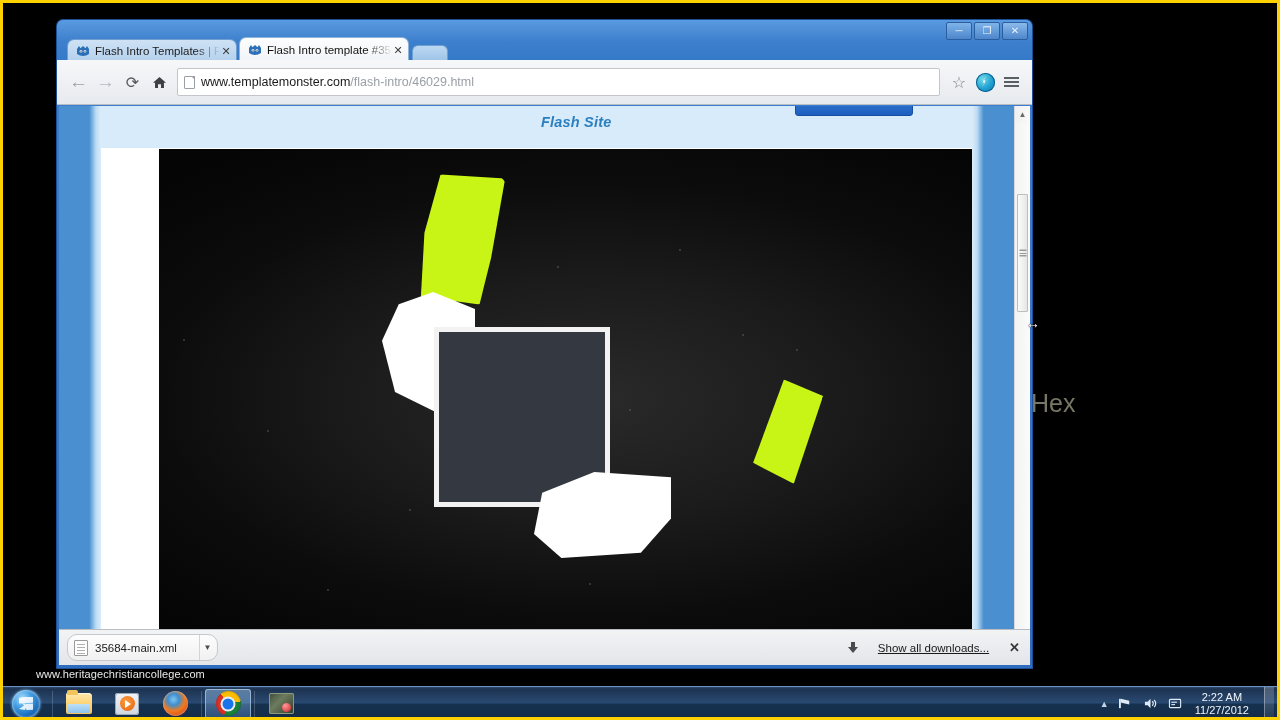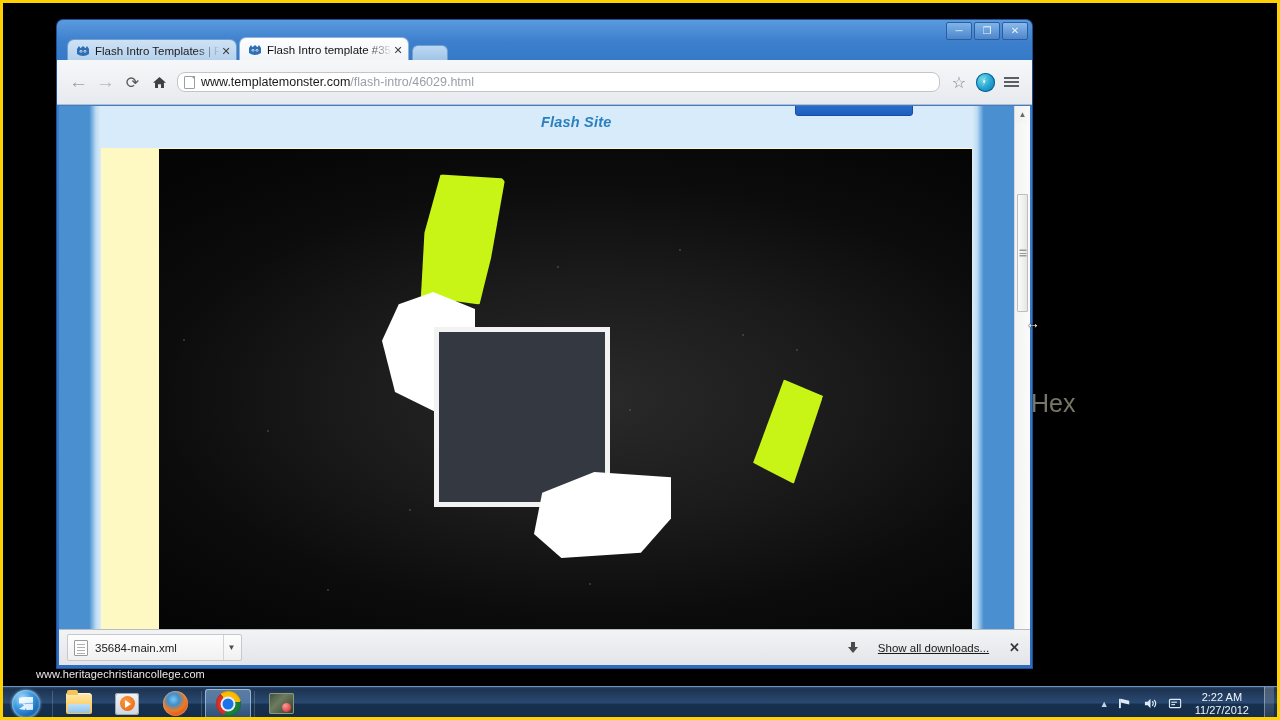--- a/index.html
+++ b/index.html
@@ -94,24 +94,24 @@
   .navbtn {
     width: 27px; height: 27px; flex: 0 0 27px;
     display: flex; align-items: center; justify-content: center;
     color: #6d7278; font-size: 16px;
   }
   .navbtn.back { color: #9aa0a6; font-size: 19px; }
   .navbtn.fwd  { color: #b4b9bf; font-size: 19px; }
   .navbtn.reload { color: #58595b; font-size: 16px; }
   .navbtn.home { color: #4b4d50; font-size: 14px; }
   .omnibox {
-    flex: 1 1 auto; height: 20px; margin: 0 6px 0 4px;
+    flex: 1 1 auto; height: 28px; margin: 0 6px 0 4px;
     background: #ffffff;
     border: 1px solid #c2c6cb;
-    border-radius: 8px;
+    border-radius: 2px;
     display: flex; align-items: center; padding: 6px 6px;
     font-size: 12.5px;
     overflow: hidden;
   }
   .omnibox .page-icon {
     width: 11px; height: 13px; flex: 0 0 11px; margin-right: 6px;
     border: 1px solid #9aa0a6; border-radius: 1px;
     background: #fff;
     position: relative;
   }
@@ -153,21 +153,21 @@
     position: absolute; top: 0; bottom: 0; width: 42px;
     background: linear-gradient(to right,#4a90d0 0%,#4a90d0 72%,#bcdcf4 88%,#dcecf8 100%);
   }
   .page-side.left { left: 0; }
   .page-side.right {
     right: 16px;
     background: linear-gradient(to left,#4a90d0 0%,#4a90d0 72%,#bcdcf4 88%,#dcecf8 100%);
   }
   .page-content {
     position: absolute; left: 38px; right: 54px; top: 0; bottom: 0;
-    background: #fef9c3;
+    background: #ffffff;
     overflow: hidden;
   }
   .page-header-band {
     position: absolute; left: 0; right: 0; top: 0; height: 42px;
     background: #d8ebfa;
   }
   .flash-site-title {
     position: absolute; left: 444px; top: 8px;
     font-size: 14.5px; font-style: italic; font-weight: bold;
     color: #2a7fc0; letter-spacing: .2px;
@@ -257,23 +257,23 @@
   }
 
   
   .downloads-bar {
     position: absolute; left: 2px; right: 2px; bottom: 3px; height: 36px;
     background: linear-gradient(to bottom,#f2f3f5 0%, #e3e5e9 100%);
     border-top: 1px solid #b9bcc1;
     display: flex; align-items: center; padding: 0 8px;
   }
   .dl-item {
-    width: 175px; height: 27px;
+    width: 151px; height: 27px;
     background: linear-gradient(to bottom,#fdfdfd,#f1f1f1);
-    border: 1px solid #c6c8cc; border-radius: 2px;
+    border: 1px solid #c6c8cc; border-radius: 10px;
     display: flex; align-items: center; padding: 0 2px 0 6px;
     font-size: 11.5px; color: #202020;
   }
   .dl-file-icon {
     width: 14px; height: 16px; flex: 0 0 14px; margin-right: 7px;
     background: #fff; border: 1px solid #9a9a9a; border-radius: 1px;
     position: relative;
   }
   .dl-file-icon:before {
     content:''; position:absolute; left:2px; top:3px; right:2px; height:1px;

